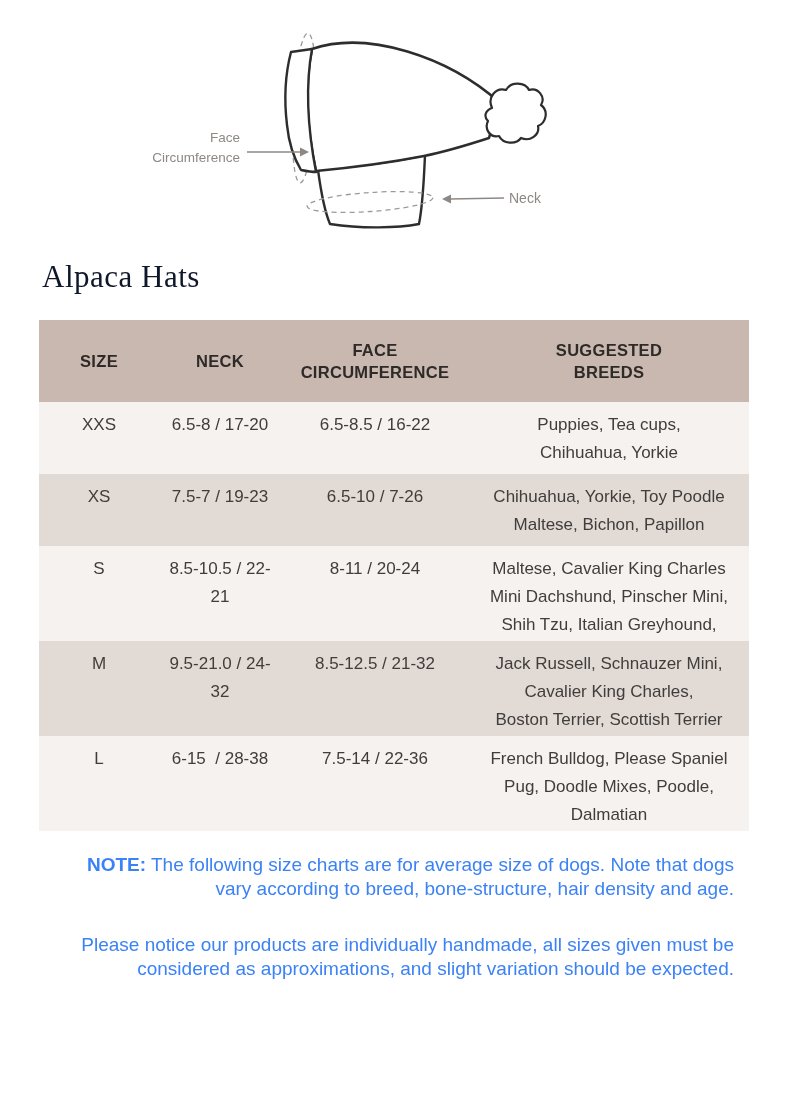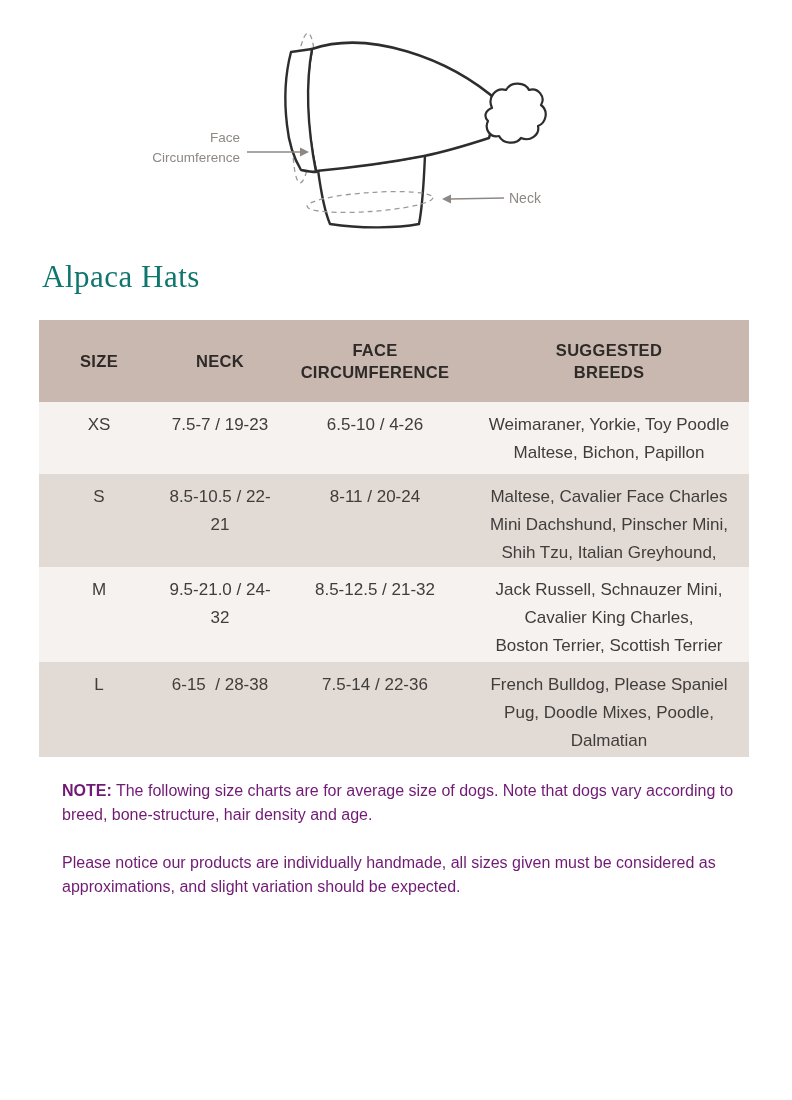--- a/index.html
+++ b/index.html
@@ -5,21 +5,21 @@
   html,body{margin:0;padding:0;background:#ffffff;}
   body{
     width:792px;height:1100px;position:relative;overflow:hidden;
     font-family:"Liberation Sans","DejaVu Sans",sans-serif;
     color:#3d3a38;
     -webkit-font-smoothing:antialiased;
   }
   .diagram{position:relative;width:792px;height:250px;}
   .page-title{
     font-family:"Liberation Serif","DejaVu Serif",serif;
-    font-weight:400;font-size:31px;letter-spacing:.5px;color:#0f766e;
+    font-weight:400;font-size:31px;letter-spacing:.5px;color:#0f172a;
     margin:8px 0 0 42px;line-height:38px;
   }
   table.size-chart{
     border-collapse:collapse;table-layout:fixed;
     width:710px;margin:24px 0 0 39px;
   }
   table.size-chart col.c-size{width:120px;}
   table.size-chart col.c-neck{width:122px;}
   table.size-chart col.c-face{width:188px;}
   table.size-chart col.c-breeds{width:280px;}
@@ -29,23 +29,23 @@
     line-height:22px;white-space:pre-line;padding:0;
   }
   table.size-chart td{
     vertical-align:top;text-align:center;padding:9px 2px 0 2px;
     font-size:17px;line-height:28px;color:#403d3b;white-space:pre-wrap;
   }
   tbody tr:nth-child(odd){background:#f5f2f0;}
   tbody tr:nth-child(even){background:#e1dad5;}
   tbody tr:nth-child(1),tbody tr:nth-child(2){height:72px;}
   tbody tr:nth-child(n+3){height:95px;}
-  .notes{margin:22px 58px 0 62px;font-size:16px;line-height:24px;color:#701a75;}
+  .notes{margin:22px 58px 0 62px;font-size:19px;line-height:24px;color:#3b82f6;text-align:right;}
   .notes p{margin:0;}
-  .notes p + p{margin-top:24px;}
+  .notes p + p{margin-top:32px;}
   .notes .b{font-weight:700;}
   .diagram text{fill:#8d8884;font-family:"Liberation Sans","DejaVu Sans",sans-serif;}
 </style>
 </head>
 <body>
 
 <div class="diagram">
   <svg width="792" height="250" viewBox="0 0 792 250">
 
     <ellipse cx="304" cy="108" rx="11" ry="75" transform="rotate(3 304 108)" fill="none" stroke="#9a9a9a" stroke-width="1.3" stroke-dasharray="5 4"></ellipse>
@@ -90,31 +90,38 @@
       <th>SIZE</th>
       <th>NECK</th>
       <th>FACE
 CIRCUMFERENCE</th>
       <th>SUGGESTED
 BREEDS</th>
     </tr>
   </thead>
   <tbody>
     <tr>
+      <td>XXS</td>
+      <td>6.5-8 / 17-20</td>
+      <td>6.5-8.5 / 16-22</td>
+      <td>Puppies, Tea cups,
+Chihuahua, Yorkie</td>
+    </tr>
+    <tr>
       <td>XS</td>
       <td>7.5-7 / 19-23</td>
-      <td>6.5-10 / 4-26</td>
-      <td>Weimaraner, Yorkie, Toy Poodle
+      <td>6.5-10 / 7-26</td>
+      <td>Chihuahua, Yorkie, Toy Poodle
 Maltese, Bichon, Papillon</td>
     </tr>
     <tr>
       <td>S</td>
       <td>8.5-10.5 / 22-21</td>
       <td>8-11 / 20-24</td>
-      <td>Maltese, Cavalier Face Charles
+      <td>Maltese, Cavalier King Charles
 Mini Dachshund, Pinscher Mini,
 Shih Tzu, Italian Greyhound,</td>
     </tr>
     <tr>
       <td>M</td>
       <td>9.5-21.0 / 24-32</td>
       <td>8.5-12.5 / 21-32</td>
       <td>Jack Russell, Schnauzer Mini,
 Cavalier King Charles,
 Boston Terrier, Scottish Terrier</td>

